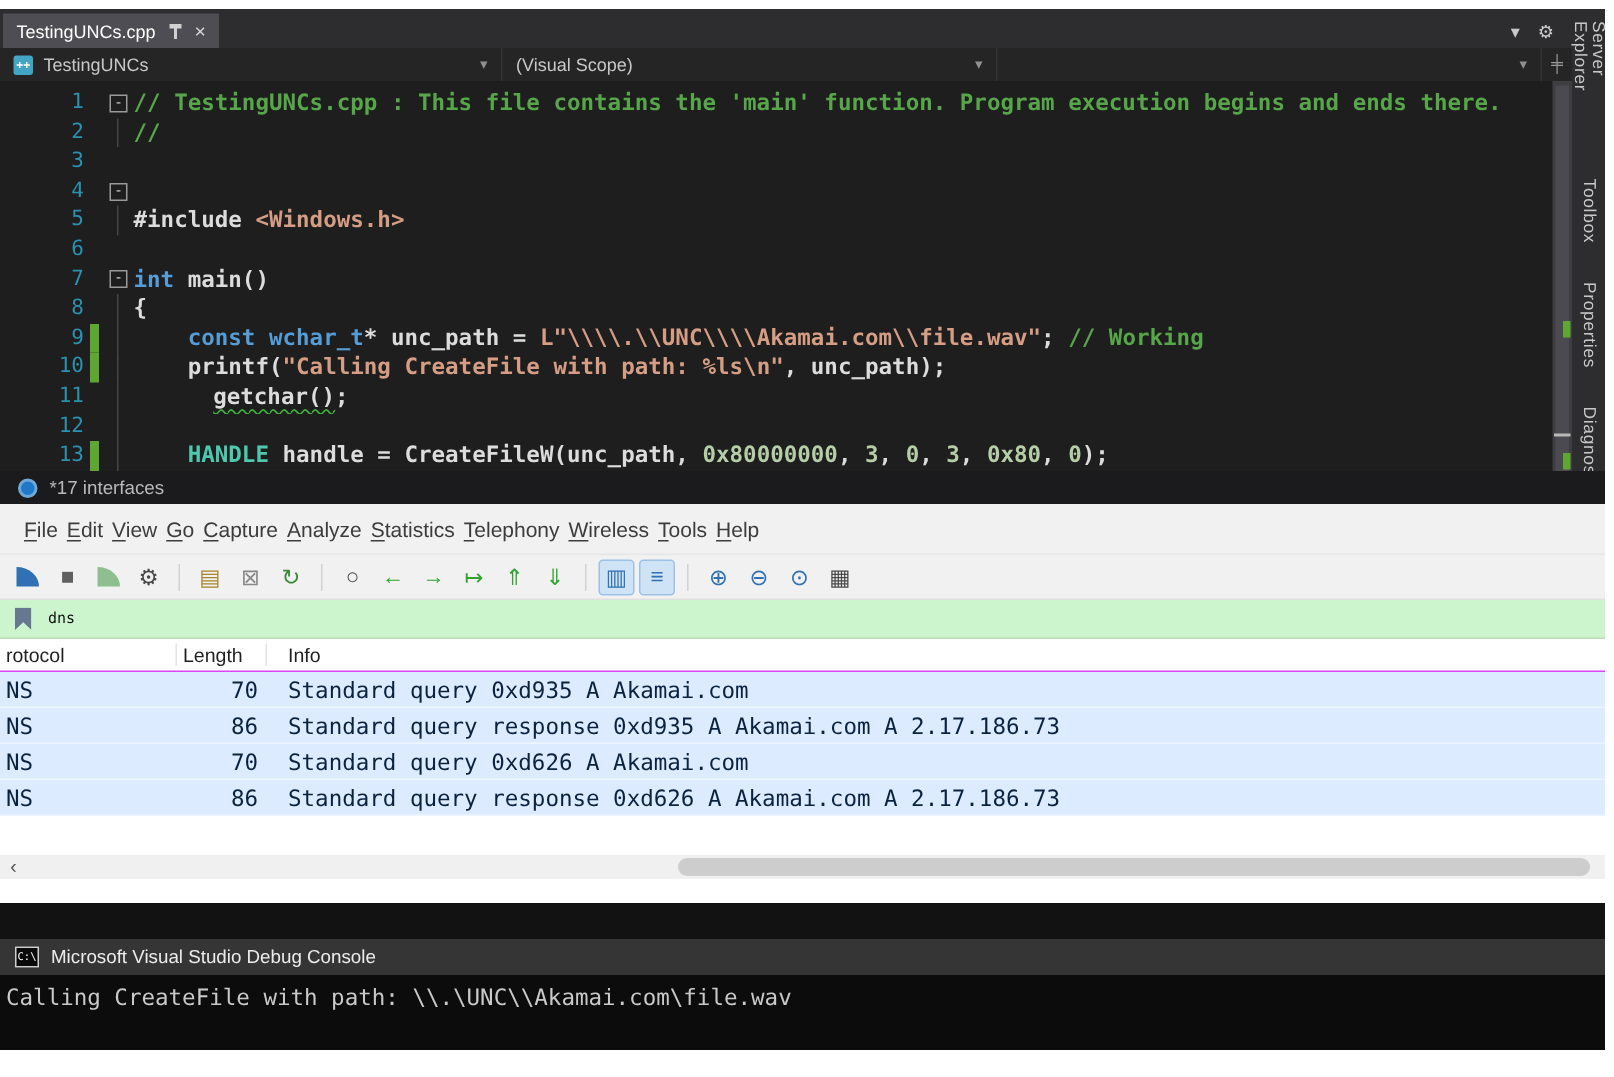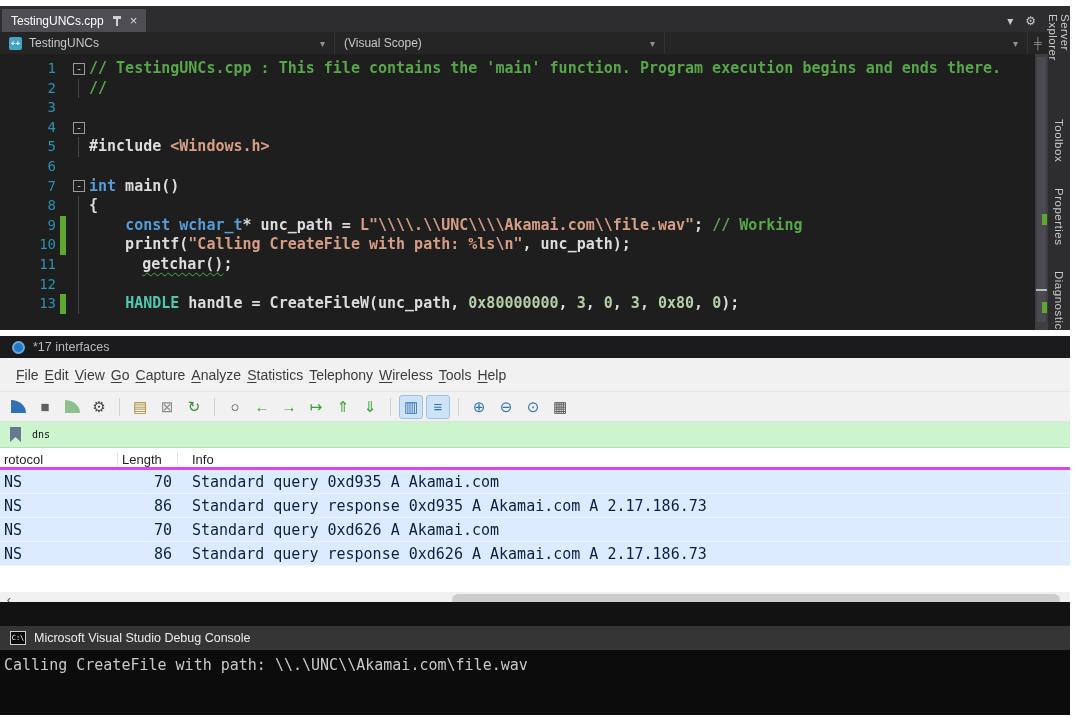--- a/index.html
+++ b/index.html
@@ -43,54 +43,54 @@
   .c-type    { color: #4ec9b0; }
   .c-number  { color: #b5cea8; }
   .squiggle { text-decoration-line: underline; text-decoration-style: wavy; text-decoration-color: #3db53d; text-decoration-thickness: 1px; text-underline-offset: 3px; margin-left: 17px; }
   .vs-scroll { position: absolute; top: 0; right: 0; width: 13px; height: 100%; background: #3e3e42; }
   .vs-scroll .thumb { position: absolute; left: 2px; width: 9px; top: 1%; height: 96%; background: #4a4a50; }
   .vs-scroll .mark { position: absolute; right: 1px; width: 5px; height: 11px; background: #5ea832; }
   .vs-scroll .m1 { top: 58%; } .vs-scroll .m2 { top: 90%; }
   .vs-scroll .caret { position: absolute; left: 1px; width: 11px; height: 2px; background: #b8b8b8; top: 85%; }
 
   
-  #ws { position: absolute; left: 0; top: 336px; width: 1070px; height: 272px; background: #fff; }
+  #ws { position: absolute; left: 0; top: 314px; width: 1070px; height: 272px; background: #fff; }
   .ws-title { height: 22px; background: #1b1b1d; display: flex; align-items: center; gap: 8px; padding-left: 12px; color: #b9b9b9; font-size: 12.5px; }
   .ws-logo { width: 13px; height: 13px; border-radius: 50%; background: #2078c8; border: 2px solid #6ea8d8; }
   .ws-menubar { height: 34px; background: #f1f1f1; display: flex; align-items: center; gap: 6px; padding-left: 16px; font-size: 14px; color: #3c3c3c; border-bottom: 1px solid #e6e6e6; }
   .menu-item { cursor: default; }
   .menu-item u { text-underline-offset: 2px; }
   .ws-toolbar { height: 30px; background: #f1f1f1; display: flex; align-items: center; gap: 3px; padding-left: 6px; border-bottom: 1px solid #e0e0e0; }
   .tb-btn { width: 24px; height: 24px; display: flex; align-items: center; justify-content: center; font-size: 15px; border-radius: 3px; border: 1px solid transparent; }
   .tb-btn.pressed { background: #cfe3f6; border-color: #9dc1e4; }
   .tb-sep { width: 1px; height: 18px; background: #d2d2d2; margin: 0 5px; }
   .fin { width: 15px; height: 13px; border-radius: 0 100% 0 0; display: block; }
   .ws-filter { height: 26px; background: #cdf5cd; display: flex; align-items: center; gap: 11px; padding-left: 10px; border-bottom: 1px solid #b9dcb9; }
   .bookmark { width: 11px; height: 15px; background: #66788f; clip-path: polygon(0 0, 100% 0, 100% 100%, 50% 66%, 0 100%); }
   .filter-input { font-family: "DejaVu Sans Mono", monospace; font-size: 10px; color: #101010; }
-  .ws-header { height: 22px; background: #ffffff; display: flex; align-items: flex-end; font-size: 13px; color: #1f1f1f; border-bottom: 3px solid #d946ef; }
+  .ws-header { height: 22px; background: #ffffff; display: flex; align-items: center; font-size: 13px; color: #1f1f1f; border-bottom: 1px solid #d946ef; }
   .hdr-cell { display: flex; align-items: center; border-right: 1px solid #e4e4e4; }
   .col-proto { width: 118px; padding-left: 4px; }
   .col-len { width: 60px; justify-content: flex-start; padding-left: 4px; }
   .col-info { flex: 1; padding-left: 14px; border-right: none; }
   .pkt-rows { }
   .pkt-row { height: 24px; display: flex; align-items: center; background: #dcebff; border-bottom: 1px solid #edf5ff; font-family: "DejaVu Sans Mono", monospace; font-size: 15px; color: #0a2240; }
   .pkt-row .p { width: 118px; padding-left: 4px; white-space: pre; }
   .pkt-row .l { width: 60px; text-align: right; padding-right: 6px; white-space: pre; }
   .pkt-row .i { flex: 1; padding-left: 14px; white-space: pre; }
   .ws-white { height: 26px; background: #ffffff; }
   .ws-hscroll { height: 16px; background: #f0f0f0; position: relative; display: flex; align-items: center; }
   .hs-btn { width: 18px; text-align: center; color: #555; font-size: 13px; line-height: 16px; }
   .hs-thumb { position: absolute; left: 452px; width: 608px; top: 2px; height: 12px; background: #cdcdcd; border-radius: 6px; }
 
   
   #gap-strip { position: absolute; left: 0; top: 602px; width: 1070px; height: 24px; background: #121212; }
   #console-title { position: absolute; left: 0; top: 626px; width: 1070px; height: 24px; background: #353535; display: flex; align-items: center; gap: 8px; padding-left: 10px; color: #ececec; font-size: 12.5px; }
   .cmd-icon { width: 16px; height: 14px; background: #0a0a0a; border: 1px solid #cfcfcf; color: #ffffff; font-size: 7px; line-height: 12px; text-align: center; font-family: "DejaVu Sans Mono", monospace; }
-  #console-body { position: absolute; left: 0; top: 650px; width: 1070px; height: 65px; background: #0c0c0c; color: #c9c9c9; font-family: "DejaVu Sans Mono", monospace; font-size: 15px; padding: 6px 0 0 4px; white-space: pre; }
+  #console-body { position: absolute; left: 0; top: 650px; width: 1070px; height: 50px; background: #0c0c0c; color: #c9c9c9; font-family: "DejaVu Sans Mono", monospace; font-size: 15px; padding: 6px 0 0 4px; white-space: pre; }
 </style>
 </head>
 <body>
 
 <div id="stage">
 
   <section id="vs">
     <div class="vs-main">
       <div class="vs-tabbar">
         <div class="vs-tab">

